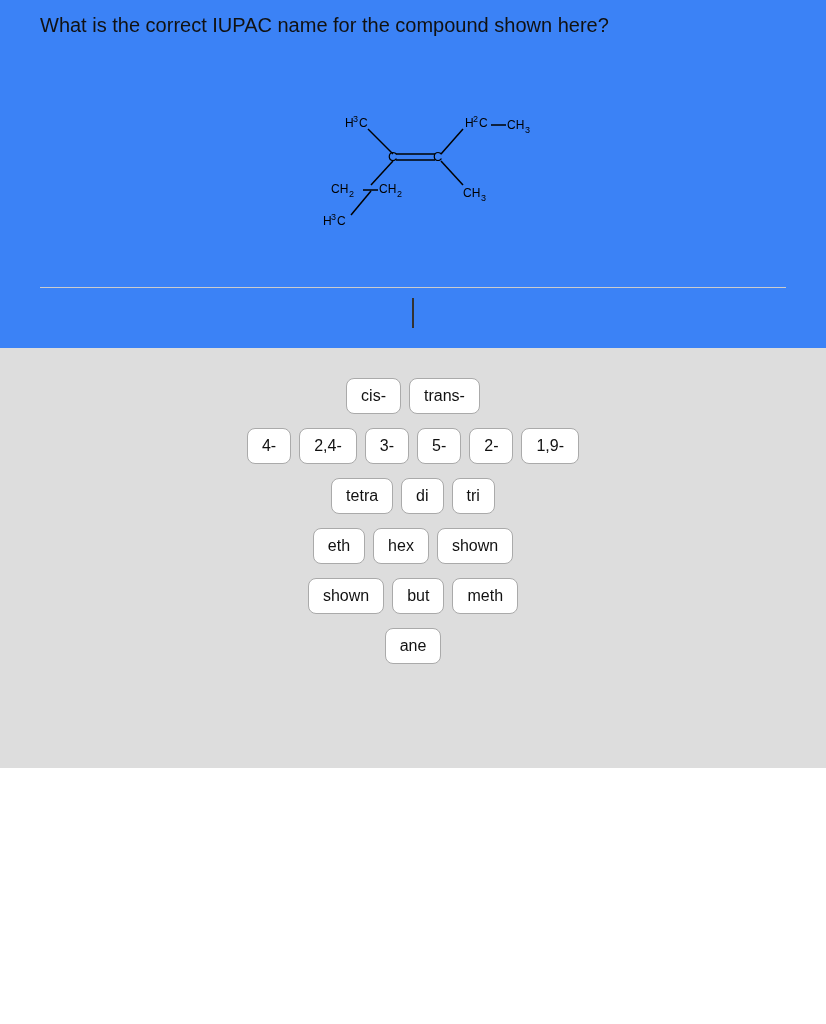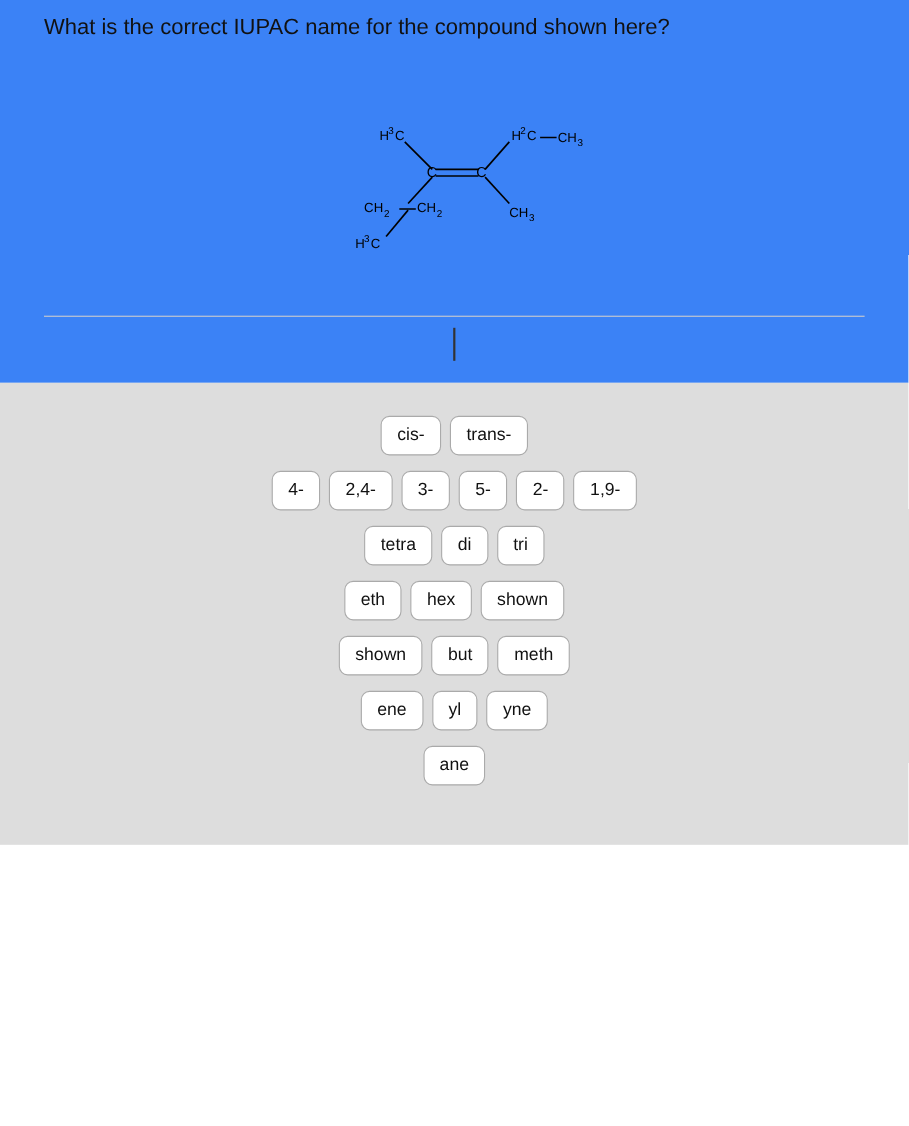--- a/index.html
+++ b/index.html
@@ -153,23 +153,18 @@
     <button class="token-btn">hex</button>
     <button class="token-btn">shown</button>
   </div>
 
   <div class="token-row">
     <button class="token-btn">shown</button>
     <button class="token-btn">but</button>
     <button class="token-btn">meth</button>
   </div>
 
-  <div class="token-row">
-    <button class="token-btn">ene</button>
-    <button class="token-btn">yl</button>
-    <button class="token-btn">yne</button>
-  </div>
 
   <div class="token-row">
     <button class="token-btn">ane</button>
   </div>
 
 </div>
 
 </body></html>

